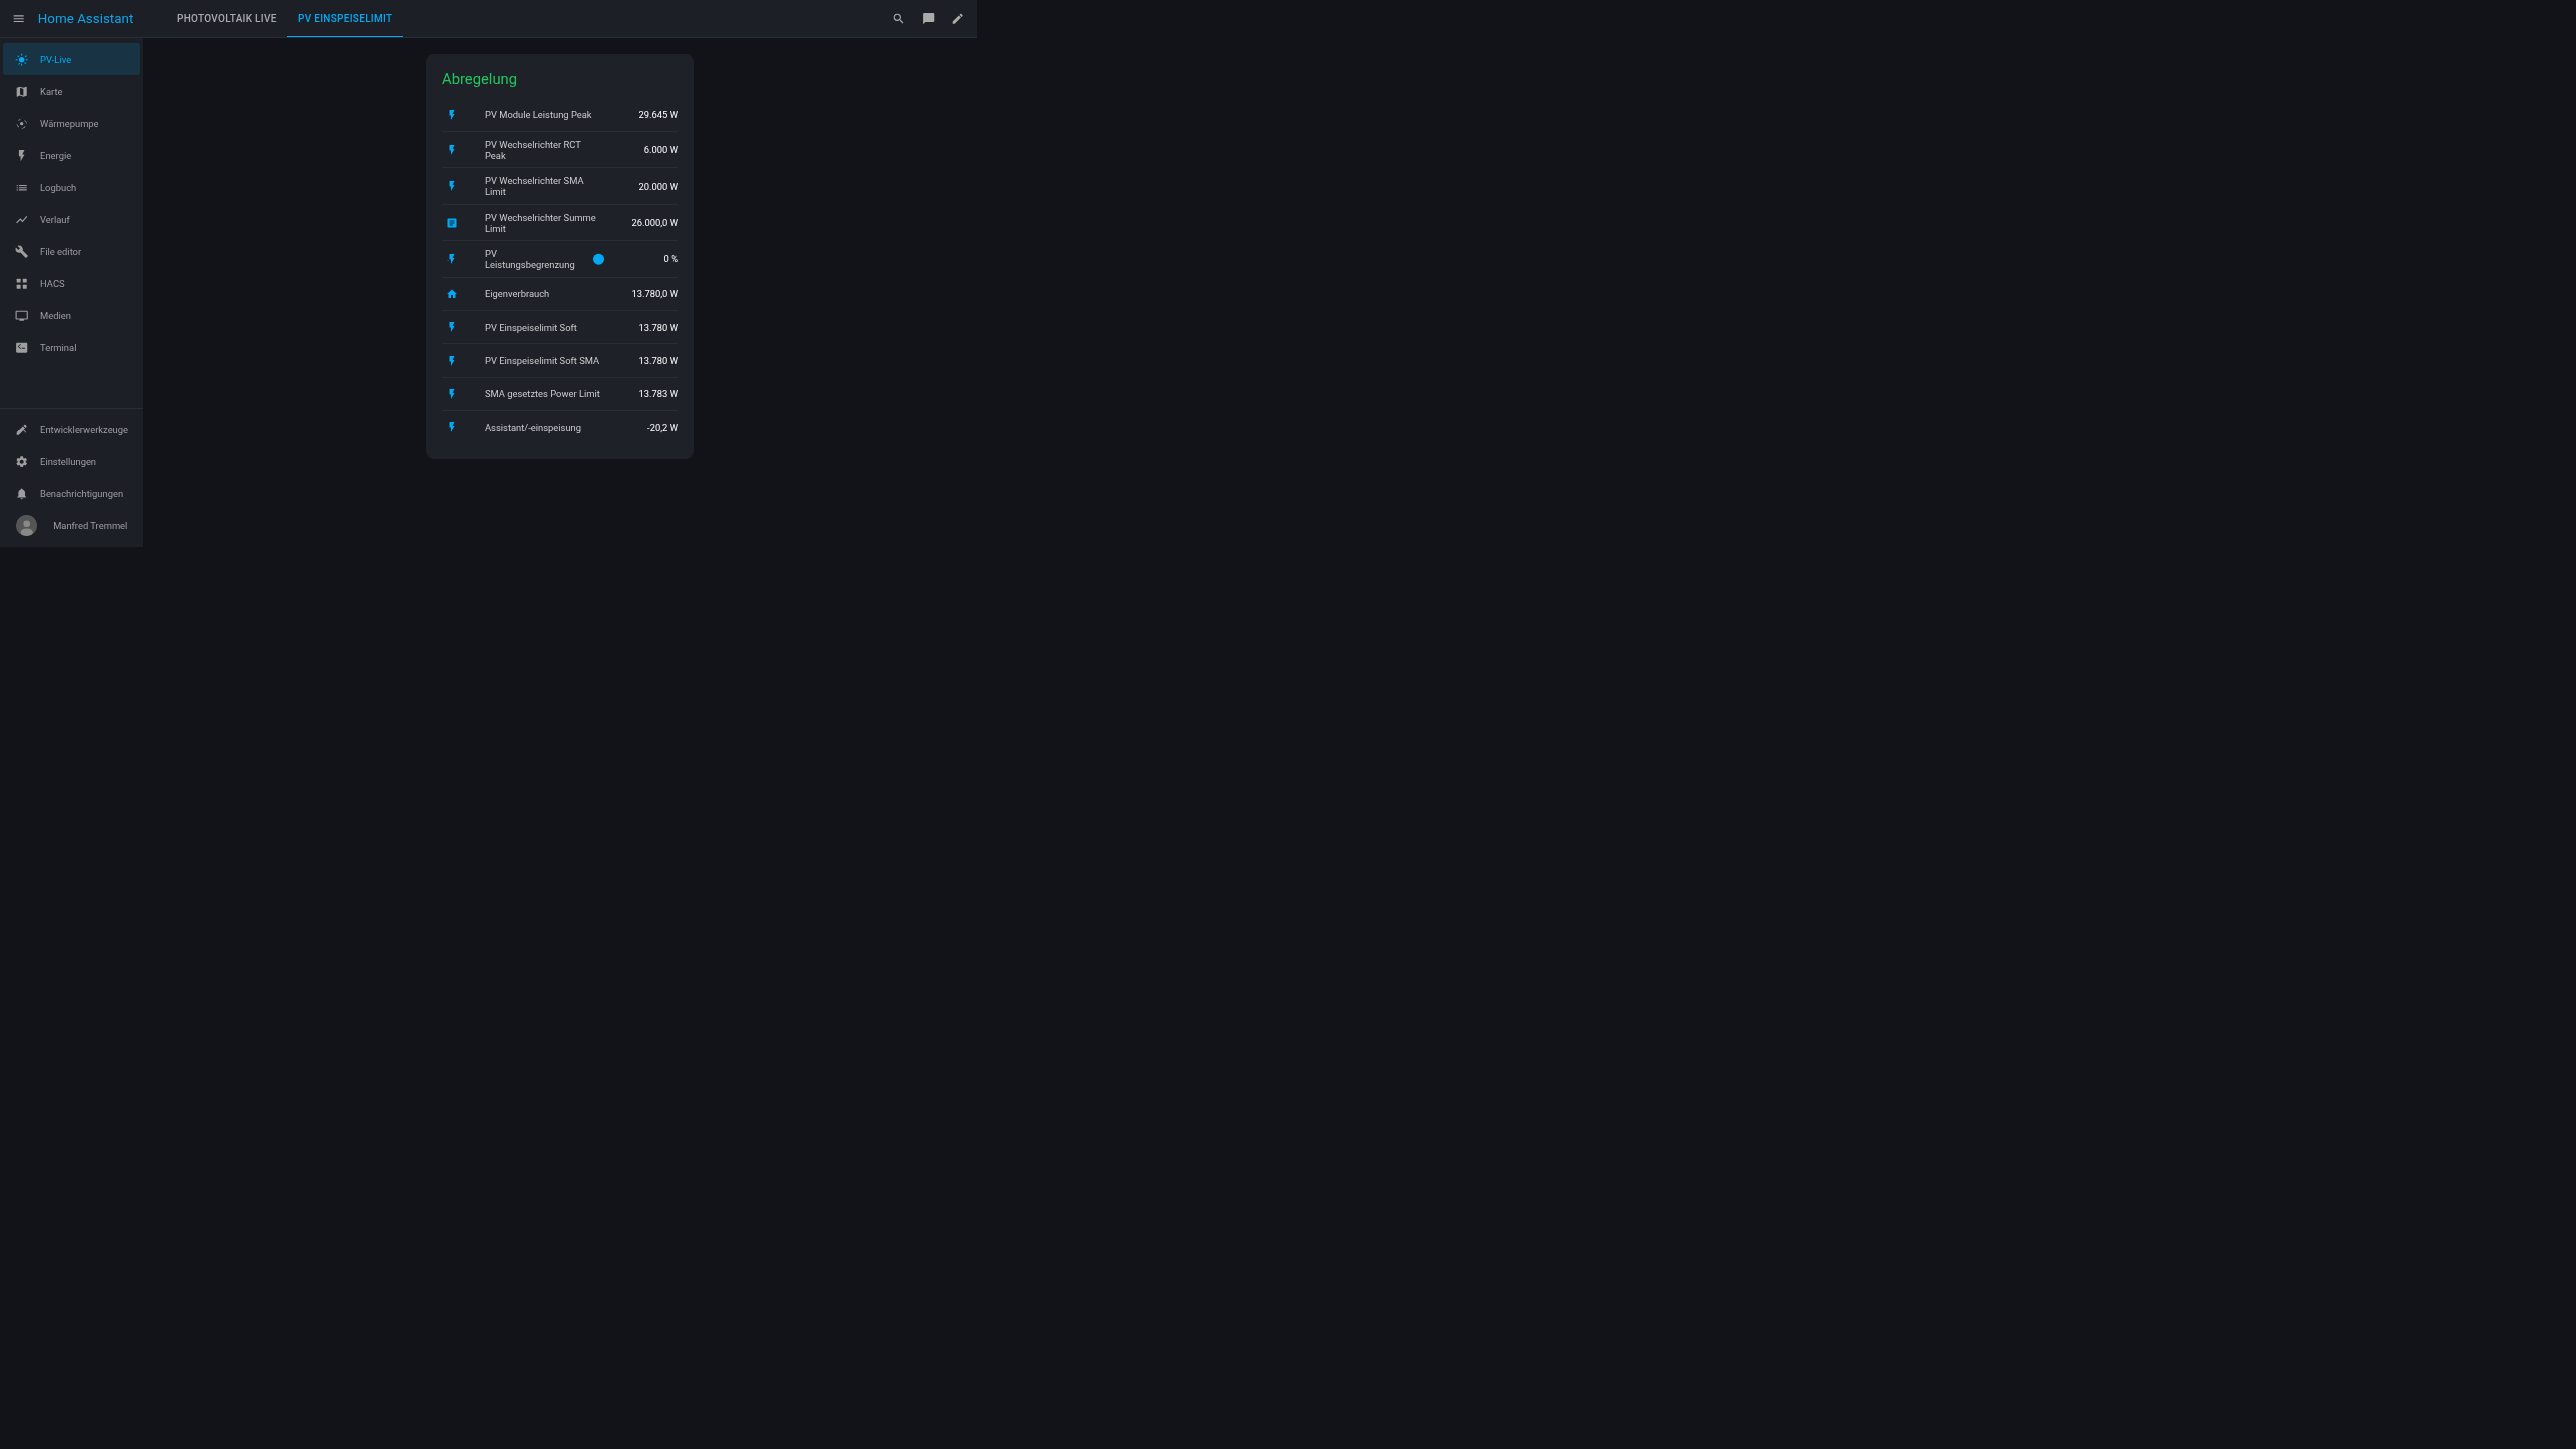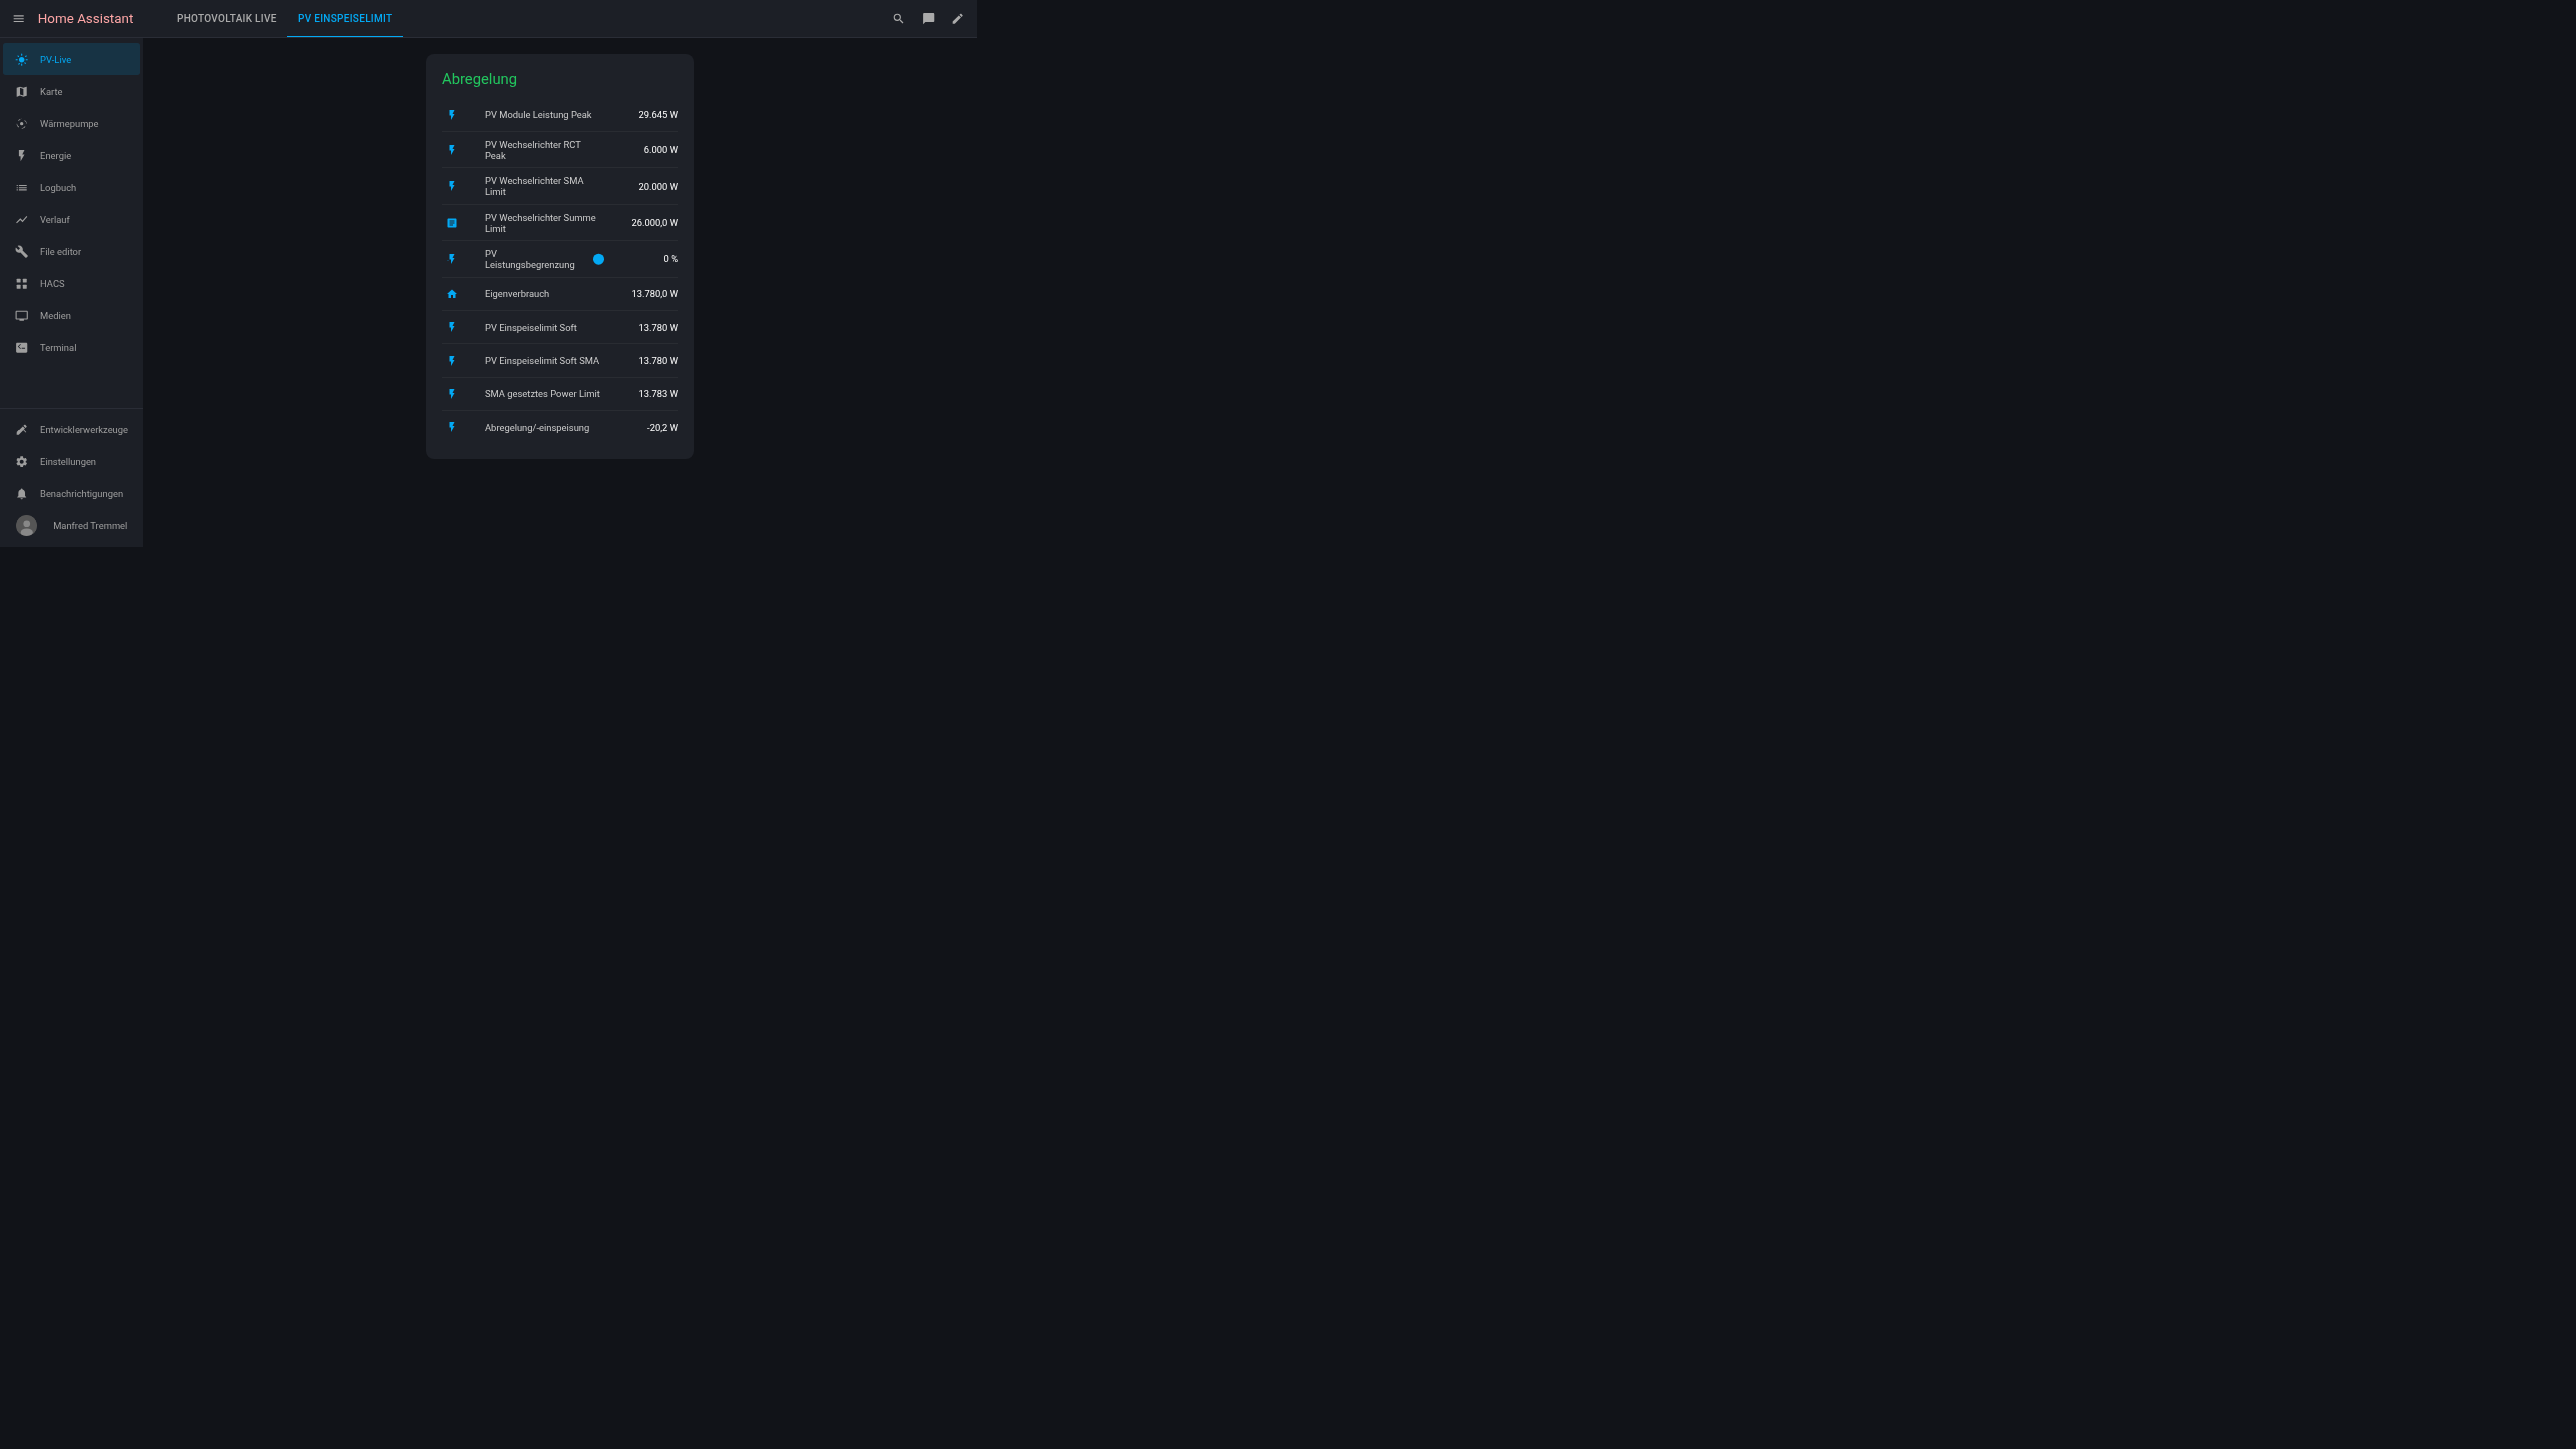--- a/index.html
+++ b/index.html
@@ -31,21 +31,21 @@
       height: 27px;
       display: flex; align-items: center; justify-content: center;
       cursor: pointer;
       color: #aaa;
       font-size: 13.4px;
     }
 
     .topbar-title {
       font-size: 13.4px;
       font-weight: 400;
-      color: #fca5a5;
+      color: #0ea5e9;
       margin-left: 5.4px;
       margin-right: 21.5px;
       width: 107px;
     }
 
     .topbar-tabs {
       display: flex;
       align-items: flex-end;
       height: 100%;
       flex: 1;
@@ -551,21 +551,21 @@
           <span class="row-label">SMA gesetztes Power Limit</span>
           <span class="row-value">13.783 W</span>
         </div>
 
         <div class="card-row">
           <div class="row-icon">
             <svg width="12" height="12" viewBox="0 0 24 24" fill="#03a9f4">
               <path d="M7 2v11h3v9l7-12h-4l4-8z"></path>
             </svg>
           </div>
-          <span class="row-label">Abregelung/-einspeisung</span>
+          <span class="row-label">Assistant/-einspeisung</span>
           <span class="row-value">-20,2 W</span>
         </div>
 
       </div>
     </div>
 
   </div>
 </div>
 
 

